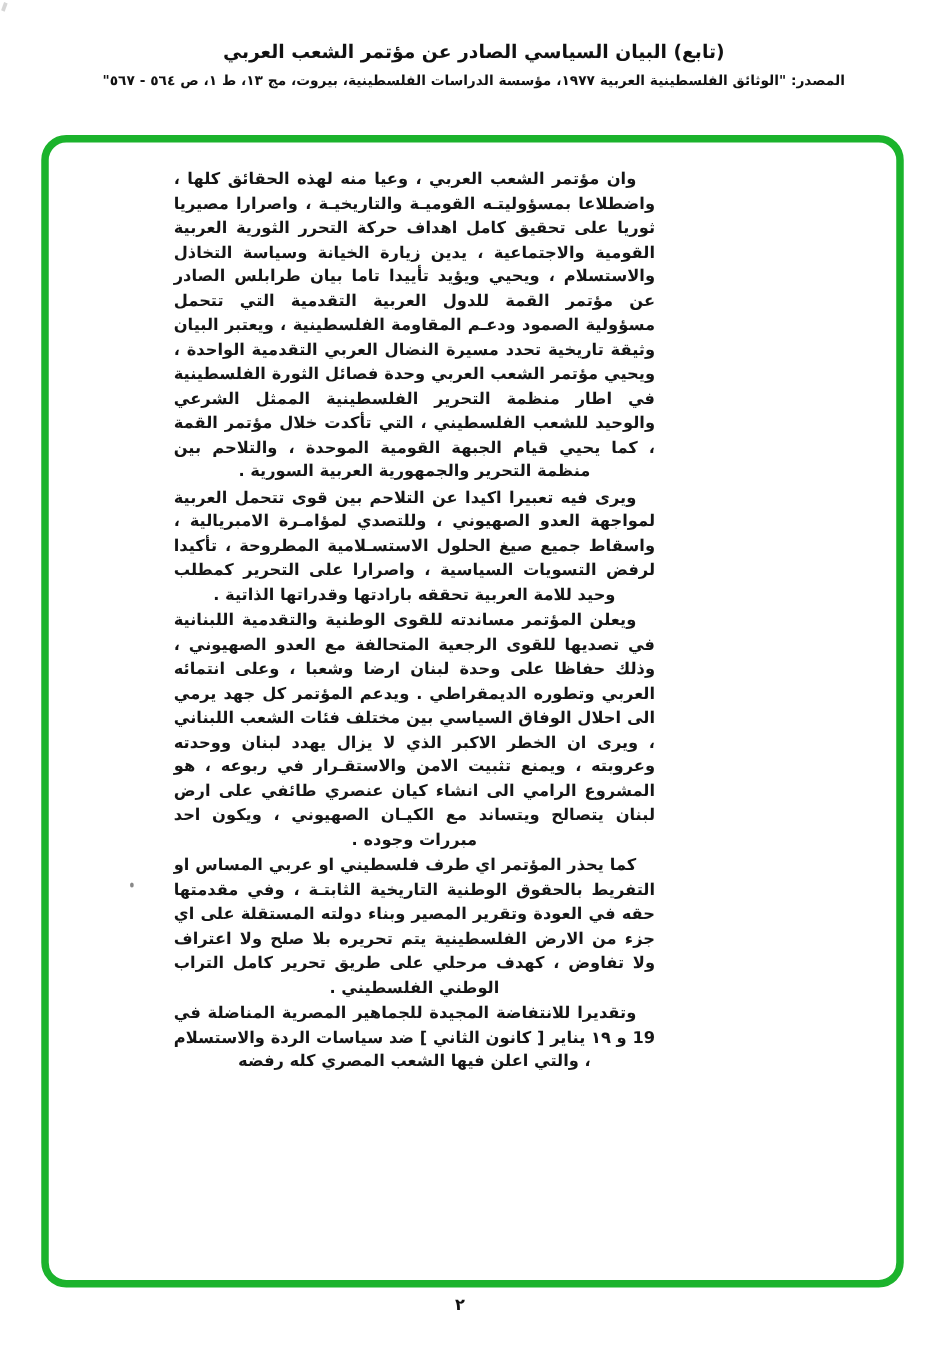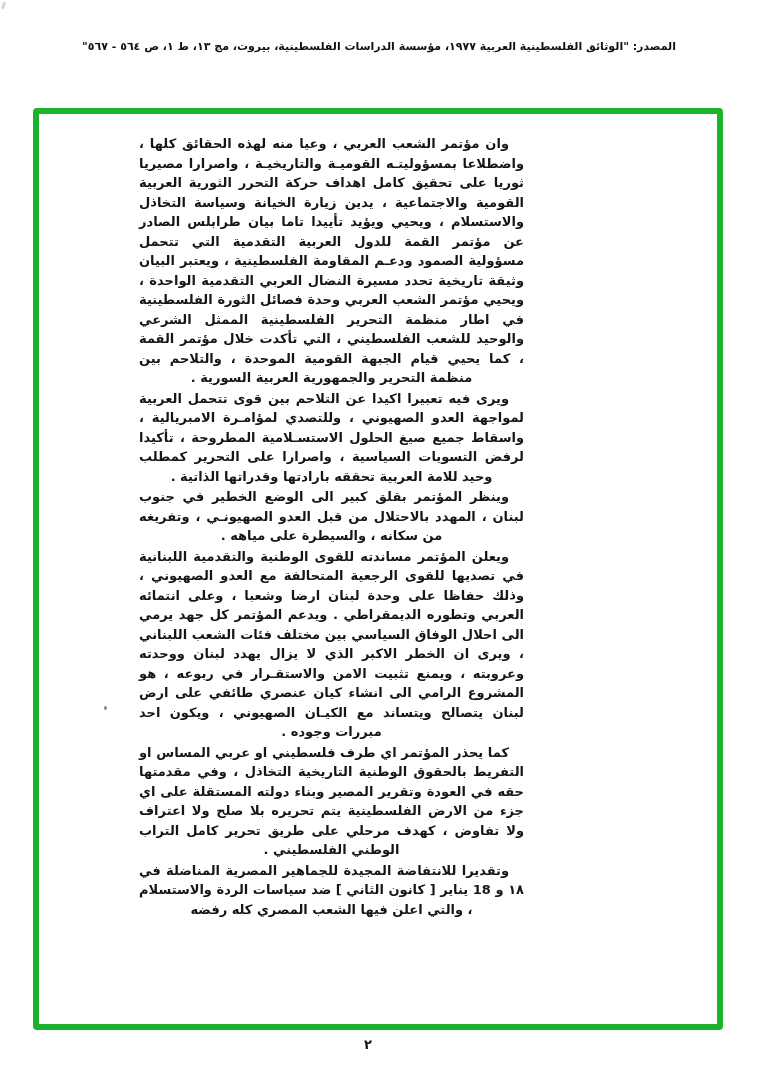--- a/index.html
+++ b/index.html
@@ -35,21 +35,21 @@
     color: #111;
   }
 
   .page-frame {
     position: absolute;
     left: 33px;
     top: 108px;
     width: 690px;
     height: 922px;
     border: 6px solid #1bb32c;
-    border-radius: 4px;
+    border-radius: 20px;
     background: #ffffff;
   }
 
   .text-column {
     position: absolute;
     top: 20px;
     right: 193px;
     width: 385px;
     direction: rtl;
     font-size: 13px;
@@ -95,28 +95,28 @@
     transform: rotate(20deg);
     opacity: 0.6;
   }
 </style>
 </head>
 <body>
 
 <div class="artifact-corner"></div>
 
 <div class="doc-header">
+  <div class="doc-title">(تابع) البيان السياسي الصادر عن مؤتمر الشعب العربي</div>
   <div class="doc-source">المصدر:  "الوثائق الفلسطينية العربية ١٩٧٧، مؤسسة الدراسات الفلسطينية، بيروت، مج ١٣، ط ١، ص ٥٦٤ - ٥٦٧"</div>
 </div>
 
 <div class="page-frame" style="border-color: rgb(27, 179, 44);">
   <div class="text-column">
     <p>وان مؤتمر الشعب العربي ، وعيا منه لهذه الحقائق كلها ، واضطلاعا بمسؤوليتـه القوميـة والتاريخيـة ، واصرارا مصيريا ثوريا على تحقيق كامل اهداف حركة التحرر الثورية العربية القومية والاجتماعية ، يدين زيارة الخيانة وسياسة التخاذل والاستسلام ، ويحيي ويؤيد تأييدا تاما بيان طرابلس الصادر عن مؤتمر القمة للدول العربية التقدمية التي تتحمل مسؤولية الصمود ودعـم المقاومة الفلسطينية ، ويعتبر البيان وثيقة تاريخية تحدد مسيرة النضال العربي التقدمية الواحدة ، ويحيي مؤتمر الشعب العربي وحدة فصائل الثورة الفلسطينية في اطار منظمة التحرير الفلسطينية الممثل الشرعي والوحيد للشعب الفلسطيني ، التي تأكدت خلال مؤتمر القمة ، كما يحيي قيام الجبهة القومية الموحدة ، والتلاحم بين منظمة التحرير والجمهورية العربية السورية .</p>
     <p>ويرى فيه تعبيرا اكيدا عن التلاحم بين قوى تتحمل العربية لمواجهة العدو الصهيوني ، وللتصدي لمؤامـرة الامبريالية ، واسقاط جميع صيغ الحلول الاستسـلامية المطروحة ، تأكيدا لرفض التسويات السياسية ، واصرارا على التحرير كمطلب وحيد للامة العربية تحققه بارادتها وقدراتها الذاتية .</p>
-    <p>وينظر المؤتمر بقلق كبير الى الوضع الخطير في جنوب لبنان ، المهدد بالاحتلال من قبل العدو الصهيونـي ، وتفريغه من سكانه ، والسيطرة على مياهه .</p>
     <p>ويعلن المؤتمر مساندته للقوى الوطنية والتقدمية اللبنانية في تصديها للقوى الرجعية المتحالفة مع العدو الصهيوني ، وذلك حفاظا على وحدة لبنان ارضا وشعبا ، وعلى انتمائه العربي وتطوره الديمقراطي . ويدعم المؤتمر كل جهد يرمي الى احلال الوفاق السياسي بين مختلف فئات الشعب اللبناني ، ويرى ان الخطر الاكبر الذي لا يزال يهدد لبنان ووحدته وعروبته ، ويمنع تثبيت الامن والاستقـرار في ربوعه ، هو المشروع الرامي الى انشاء كيان عنصري طائفي على ارض لبنان يتصالح ويتساند مع الكيـان الصهيوني ، ويكون احد مبررات وجوده .</p>
-    <p>كما يحذر المؤتمر اي طرف فلسطيني او عربي المساس او التفريط بالحقوق الوطنية التاريخية التخاذل ، وفي مقدمتها حقه في العودة وتقرير المصير وبناء دولته المستقلة على اي جزء من الارض الفلسطينية يتم تحريره بلا صلح ولا اعتراف ولا تفاوض ، كهدف مرحلي على طريق تحرير كامل التراب الوطني الفلسطيني .</p>
-    <p>وتقديرا للانتفاضة المجيدة للجماهير المصرية المناضلة في ١٨ و 18 يناير [ كانون الثاني ] ضد سياسات الردة والاستسلام ، والتي اعلن فيها الشعب المصري كله رفضه</p>
+    <p>كما يحذر المؤتمر اي طرف فلسطيني او عربي المساس او التفريط بالحقوق الوطنية التاريخية الثابتـة ، وفي مقدمتها حقه في العودة وتقرير المصير وبناء دولته المستقلة على اي جزء من الارض الفلسطينية يتم تحريره بلا صلح ولا اعتراف ولا تفاوض ، كهدف مرحلي على طريق تحرير كامل التراب الوطني الفلسطيني .</p>
+    <p>وتقديرا للانتفاضة المجيدة للجماهير المصرية المناضلة في 19 و ١٩ يناير [ كانون الثاني ] ضد سياسات الردة والاستسلام ، والتي اعلن فيها الشعب المصري كله رفضه</p>
   </div>
   <div class="artifact-dot" style="left:65px; top:592px; position:absolute;"></div>
 </div>
 
 <div class="page-number">٢</div>
 
 </body></html>

